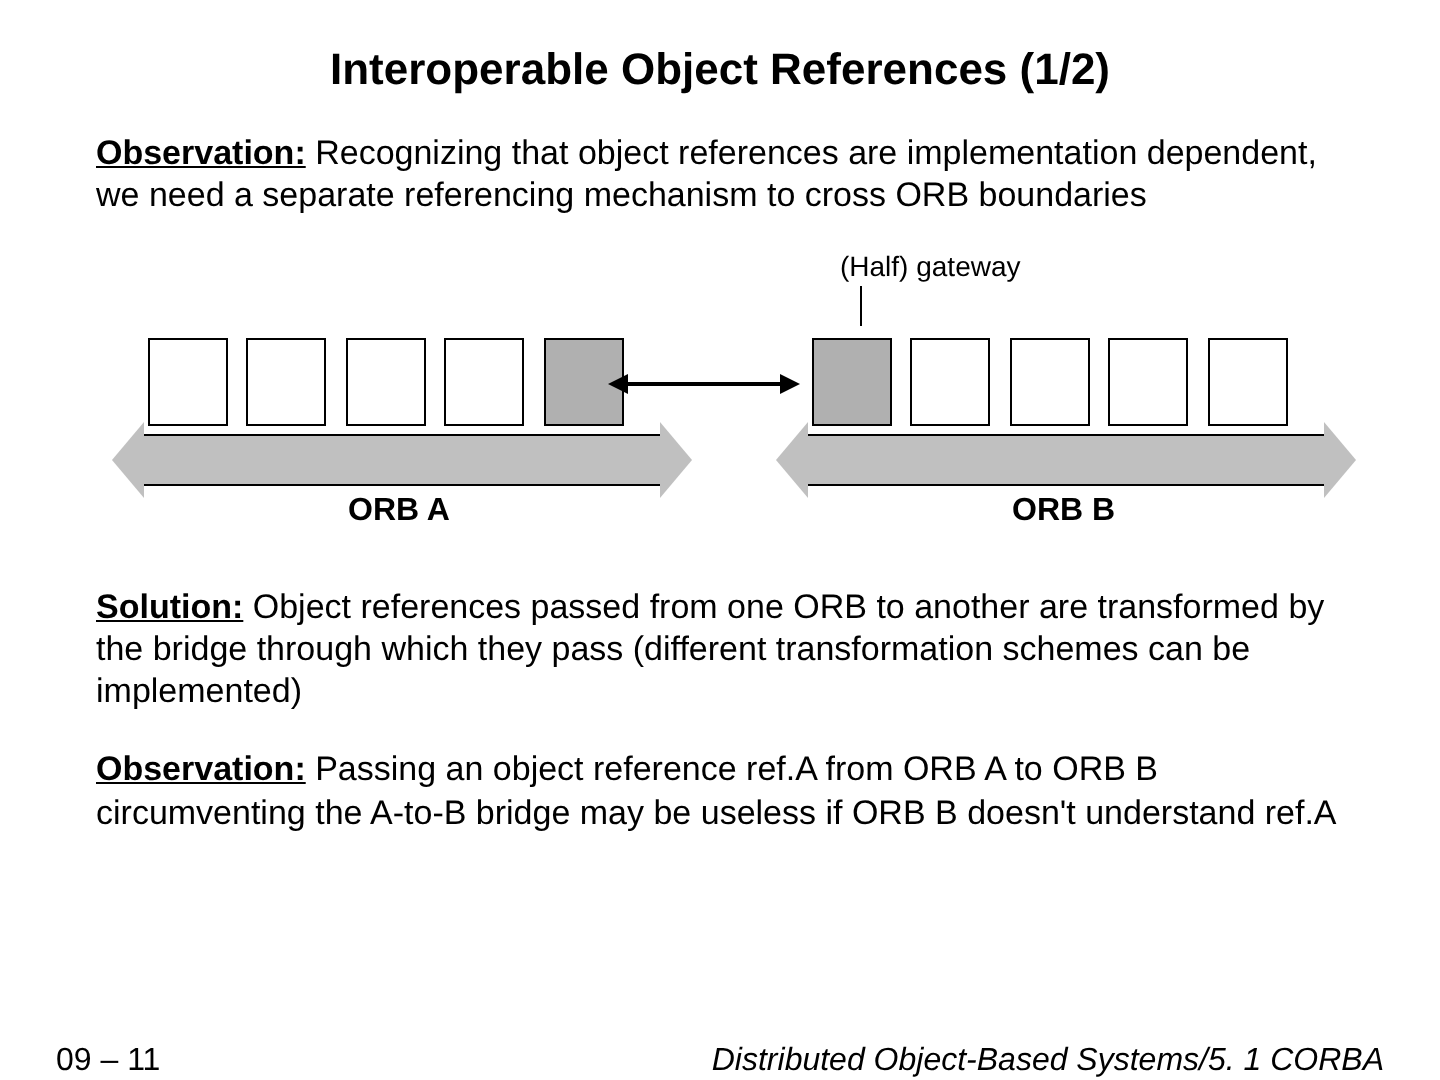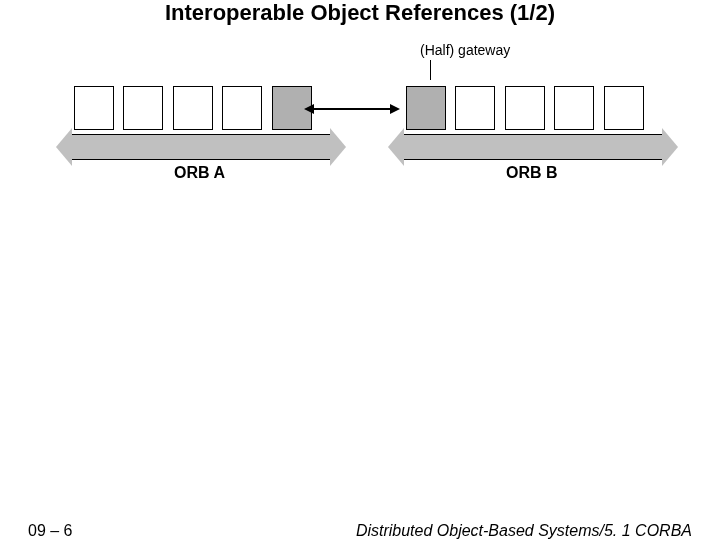--- a/index.html
+++ b/index.html
@@ -1,17 +1,17 @@
 <!DOCTYPE html>
 <html><head>
 <meta charset="utf-8">
 <style>
   html,body{margin:0;padding:0;width:720px;height:540px;background:#fff;font-family:Arial,Helvetica,sans-serif;color:#000}
   .slide{width:720px;height:540px;position:relative;box-sizing:border-box}
-  .title{font-size:22px;font-weight:bold;text-align:center;}
+  .title{font-size:22px;font-weight:bold;text-align:center;padding-top:22px}
   .body-text{font-size:17px;line-height:1.25;margin:18px 48px 0 48px}
   .body-text .label{font-weight:bold;text-decoration:underline}
   .diagram{position:relative;width:620px;height:150px;margin:16px auto 0 auto}
   .gw-label{position:absolute;top:0;left:370px;font-size:14px;font-weight:normal}
   .gw-line{position:absolute;top:18px;left:380px;width:1px;height:20px;background:#000}
   .bridge-label{position:absolute;top:28px;left:220px;font-size:14px;font-weight:bold}
   .boxes{position:absolute;top:44px;height:42px}
   .boxes.left{left:24px}
   .boxes.right{left:356px}
   .box{display:inline-block;width:38px;height:42px;border:1px solid #000;background:#fff;margin-right:5px;vertical-align:top}
@@ -33,20 +33,23 @@
   .footer .pg{position:absolute;left:28px}
   .footer .src{position:absolute;right:28px;font-style:italic}
 </style>
 </head>
 <body>
 
 <div class="slide">
 
   <div class="title">Interoperable Object References (1/2)</div>
 
+  <div class="body-text">
+    <span class="label">Observation:</span><span> Recognizing that object references are implementation dependent, we need a separate referencing mechanism to cross ORB boundaries</span>
+  </div>
 
   <div class="diagram">
     <div class="gw-label">(Half) gateway</div>
     <div class="gw-line"></div>
 
     <div class="boxes left">
       <span class="box"></span>
       <span class="box"></span>
       <span class="box"></span>
       <span class="box"></span>
@@ -74,20 +77,26 @@
     <div class="bus right">
       <div class="bar"></div>
         <div class="head-l"></div>
         <div class="head-r"></div>
     </div>
 
     <div class="orb-label a">ORB A</div>
     <div class="orb-label b">ORB B</div>
   </div>
 
+  <div class="body-text">
+    <span class="label">Solution:</span><span> Object references passed from one ORB to another are transformed by the bridge through which they pass (different transformation schemes can be implemented)</span>
+  </div>
 
+  <div class="body-text">
+    <span class="label">Observation:</span><span> Passing an object reference ref.A from ORB A to ORB B circumventing the A-to-B bridge may be useless if ORB B doesn't understand ref.A</span>
+  </div>
 
   <div class="footer">
-    <span class="pg">09 – 6</span>
+    <span class="pg">09 – 11</span>
     <span class="src">Distributed Object-Based Systems/5. 1 CORBA</span>
   </div>
 
 </div>
 
 </body></html>

